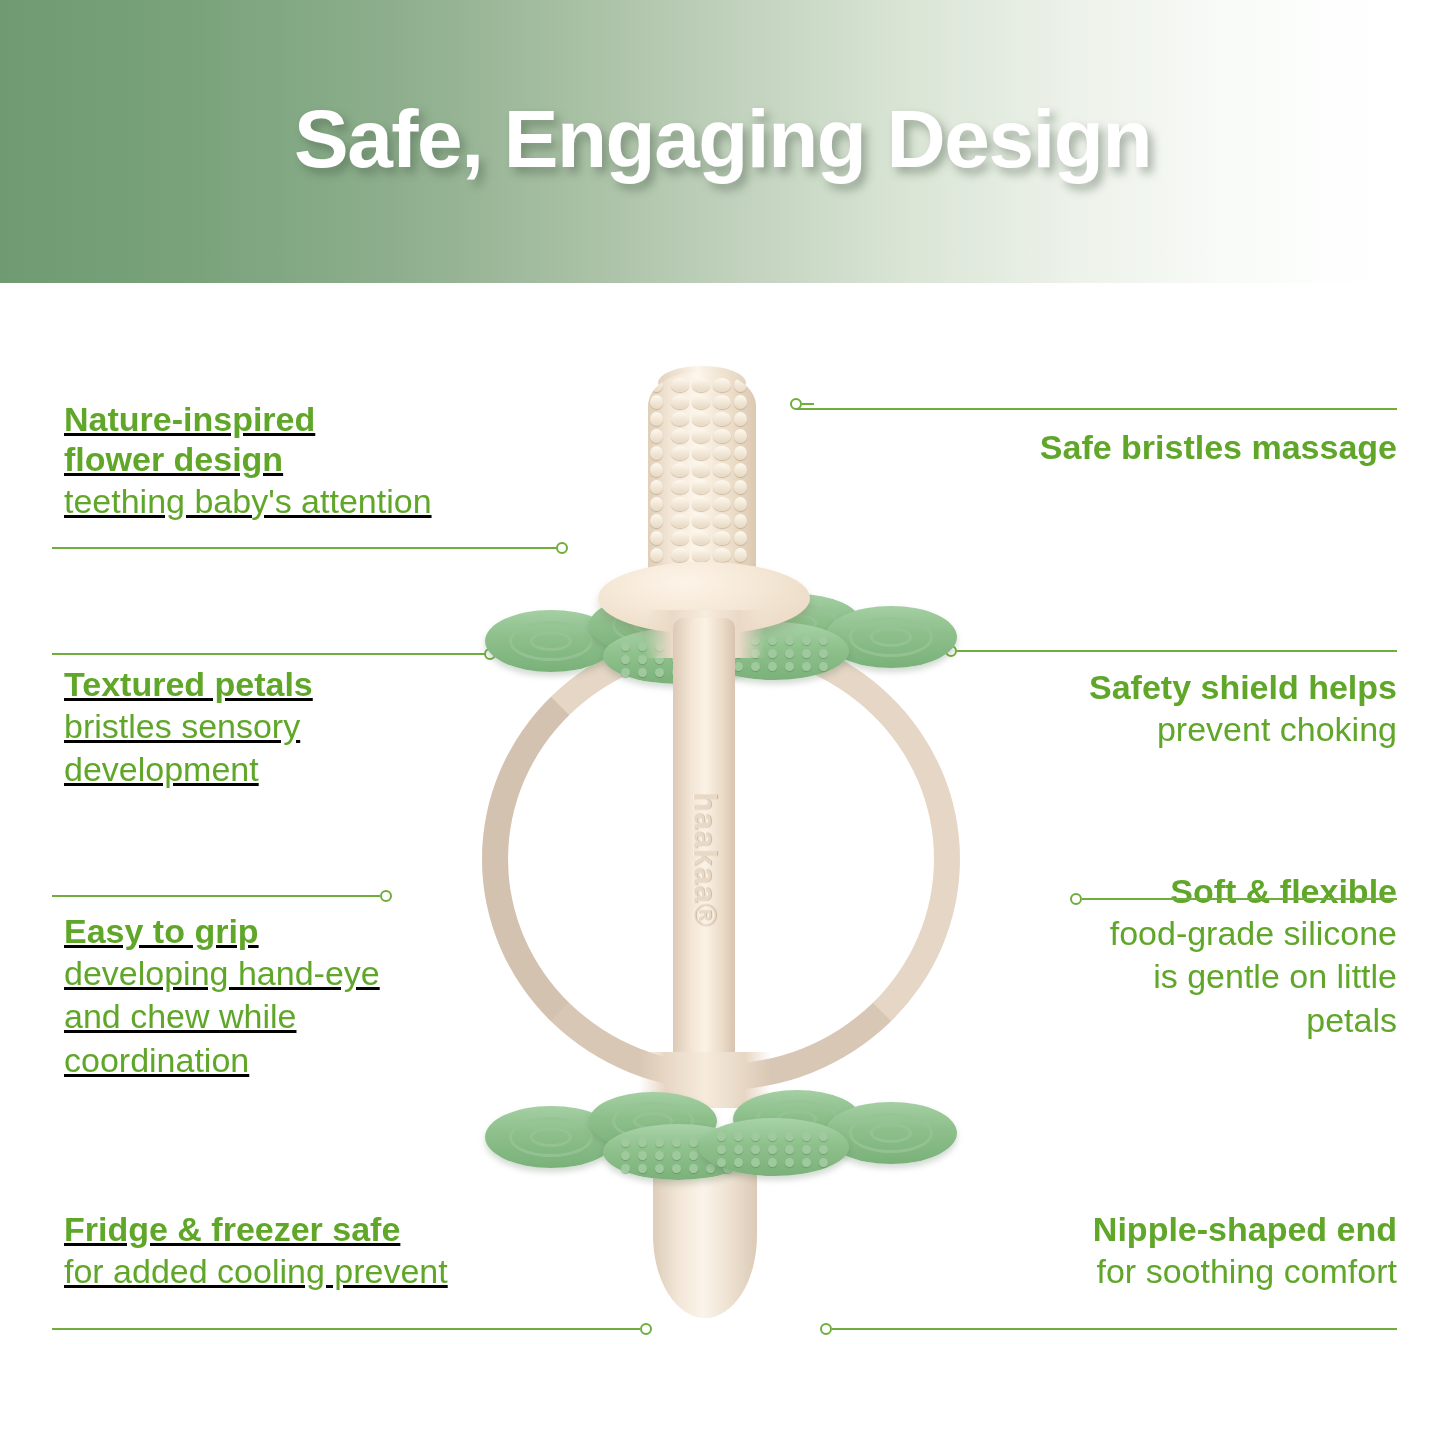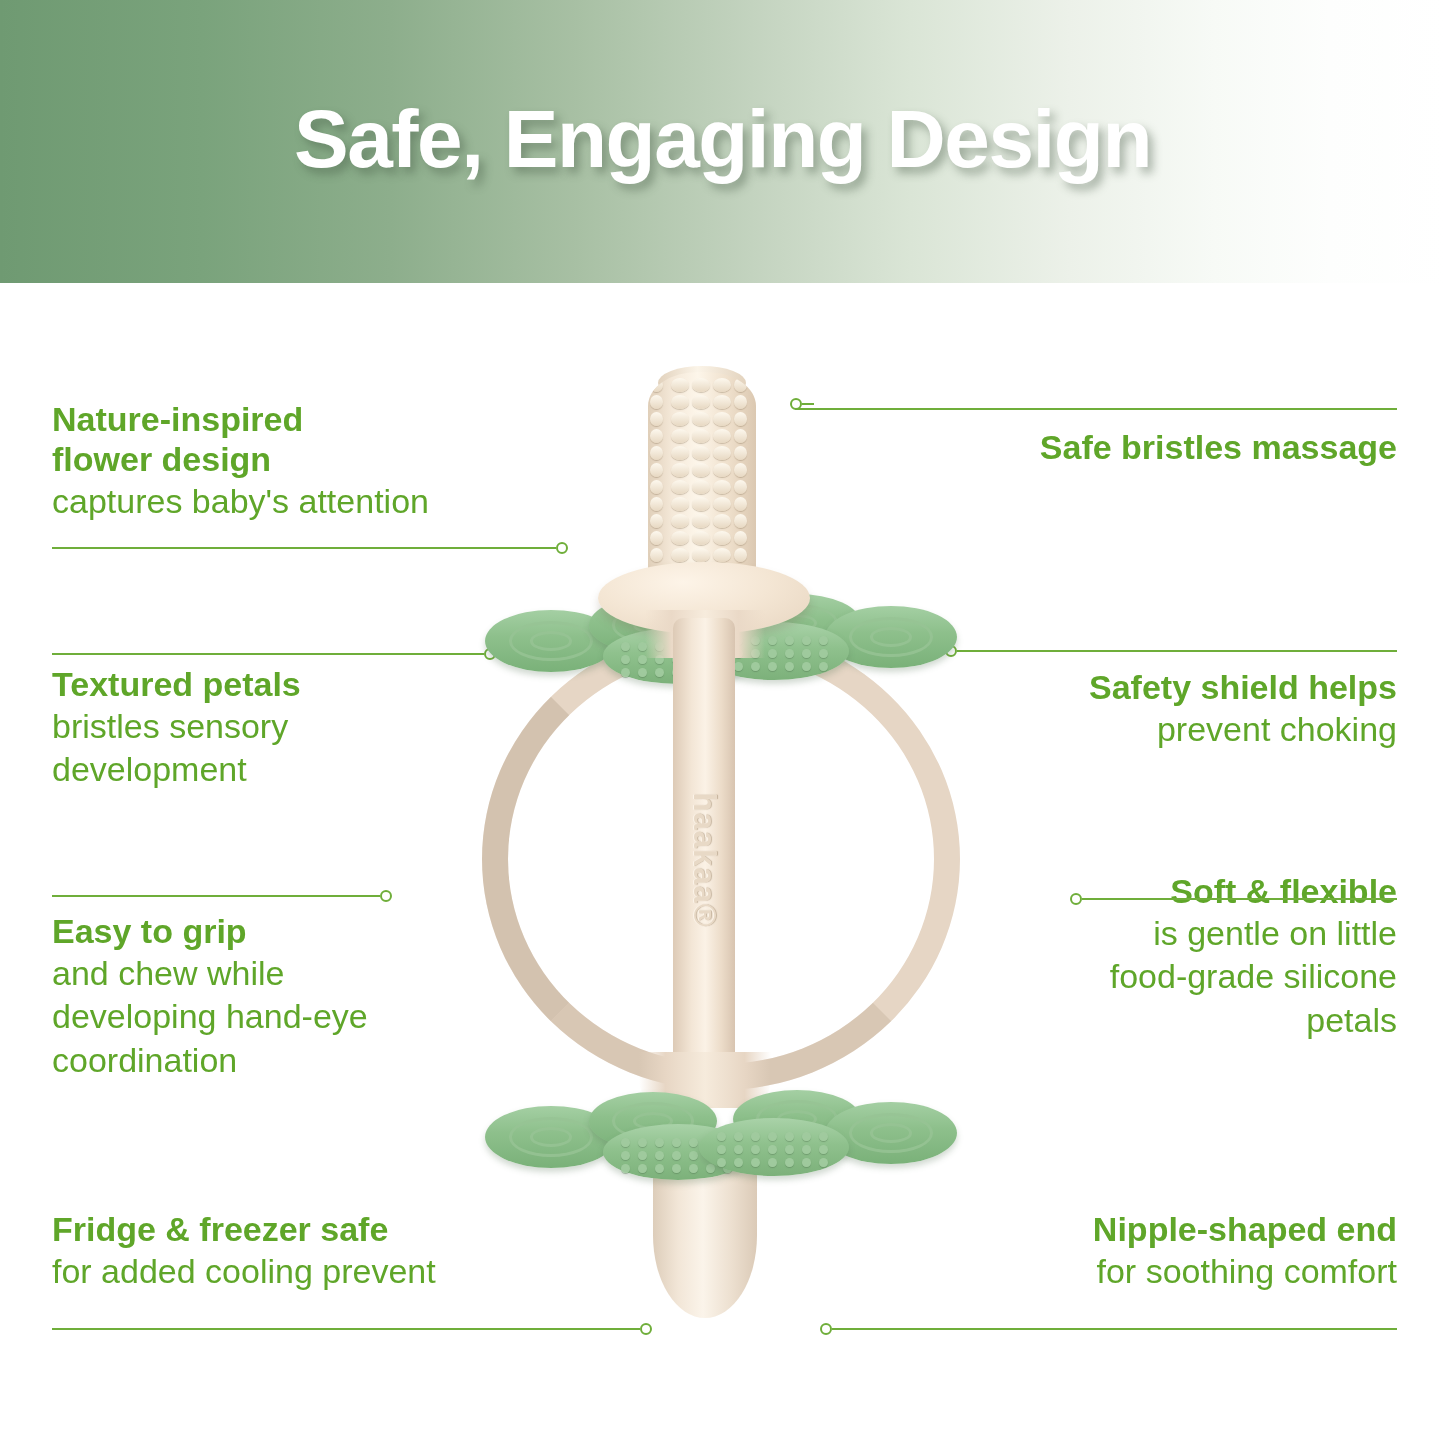--- a/index.html
+++ b/index.html
@@ -28,21 +28,21 @@
   }
 
   
   .feature { position:absolute; }
   .feature .title {
     font-weight:bold; color:#5fa629; font-size:34px; line-height:1.17;
   }
   .feature .body {
     font-weight:normal; color:#5fa629; font-size:34px; line-height:1.28;
   }
-  .feature.left  { left:52px;  text-align:left; }
+  .feature.left  { left:64px;  text-align:left;text-decoration:underline; }
   .feature.right { right:48px; text-align:right; }
 
   
   .connector { position:absolute; height:12px; }
   .connector .bar {
     position:absolute; top:5px; height:2px;
     background:#6fae3a;
   }
   .connector .dot {
     position:absolute; top:0;
@@ -361,41 +361,41 @@
         <div class="petal rings" style="left: 340px; top: 24px; width: 132px; height: 62px; z-index: 1;"></div>
       </div>
 
     <div class="nipple-neck"></div>
     <div class="nipple"></div>
   </div>
 
   <div class="feature left" style="top:400px; width:520px;">
     <div class="title">Nature-inspired</div>
     <div class="title">flower design</div>
-    <div class="body">captures baby's attention</div>
+    <div class="body">teething baby's attention</div>
   </div>
   <div class="connector to-right" style="left:52px; top:542px; width:516px;">
     <div class="bar"></div>
     <div class="dot"></div>
   </div>
 
   <div class="feature left" style="top:665px; width:460px;">
     <div class="title">Textured petals</div>
     <div class="body">bristles sensory</div>
     <div class="body">development</div>
   </div>
   <div class="connector to-right" style="left:52px; top:648px; width:444px;">
     <div class="bar"></div>
     <div class="dot"></div>
   </div>
 
   <div class="feature left" style="top:912px; width:480px;">
     <div class="title">Easy to grip</div>
+    <div class="body">developing hand-eye</div>
     <div class="body">and chew while</div>
-    <div class="body">developing hand-eye</div>
     <div class="body">coordination</div>
   </div>
   <div class="connector to-right" style="left:52px; top:890px; width:340px;">
     <div class="bar"></div>
     <div class="dot"></div>
   </div>
 
   <div class="feature left" style="top:1210px; width:520px;">
     <div class="title">Fridge &amp; freezer safe</div>
     <div class="body">for added cooling prevent</div>
@@ -420,22 +420,22 @@
     <div class="title">Safety shield helps</div>
     <div class="body">prevent choking</div>
   </div>
   <div class="connector to-left" style="left:945px; top:645px; width:452px;">
     <div class="bar"></div>
     <div class="dot"></div>
   </div>
 
   <div class="feature right" style="top:872px; width:560px;">
     <div class="title">Soft &amp; flexible</div>
+    <div class="body">food-grade silicone</div>
     <div class="body">is gentle on little</div>
-    <div class="body">food-grade silicone</div>
     <div class="body">petals</div>
   </div>
   <div class="connector to-left" style="left:1070px; top:893px; width:327px;">
     <div class="bar"></div>
     <div class="dot"></div>
   </div>
 
   <div class="feature right" style="top:1210px; width:560px;">
     <div class="title">Nipple-shaped end</div>
     <div class="body">for soothing comfort</div>

